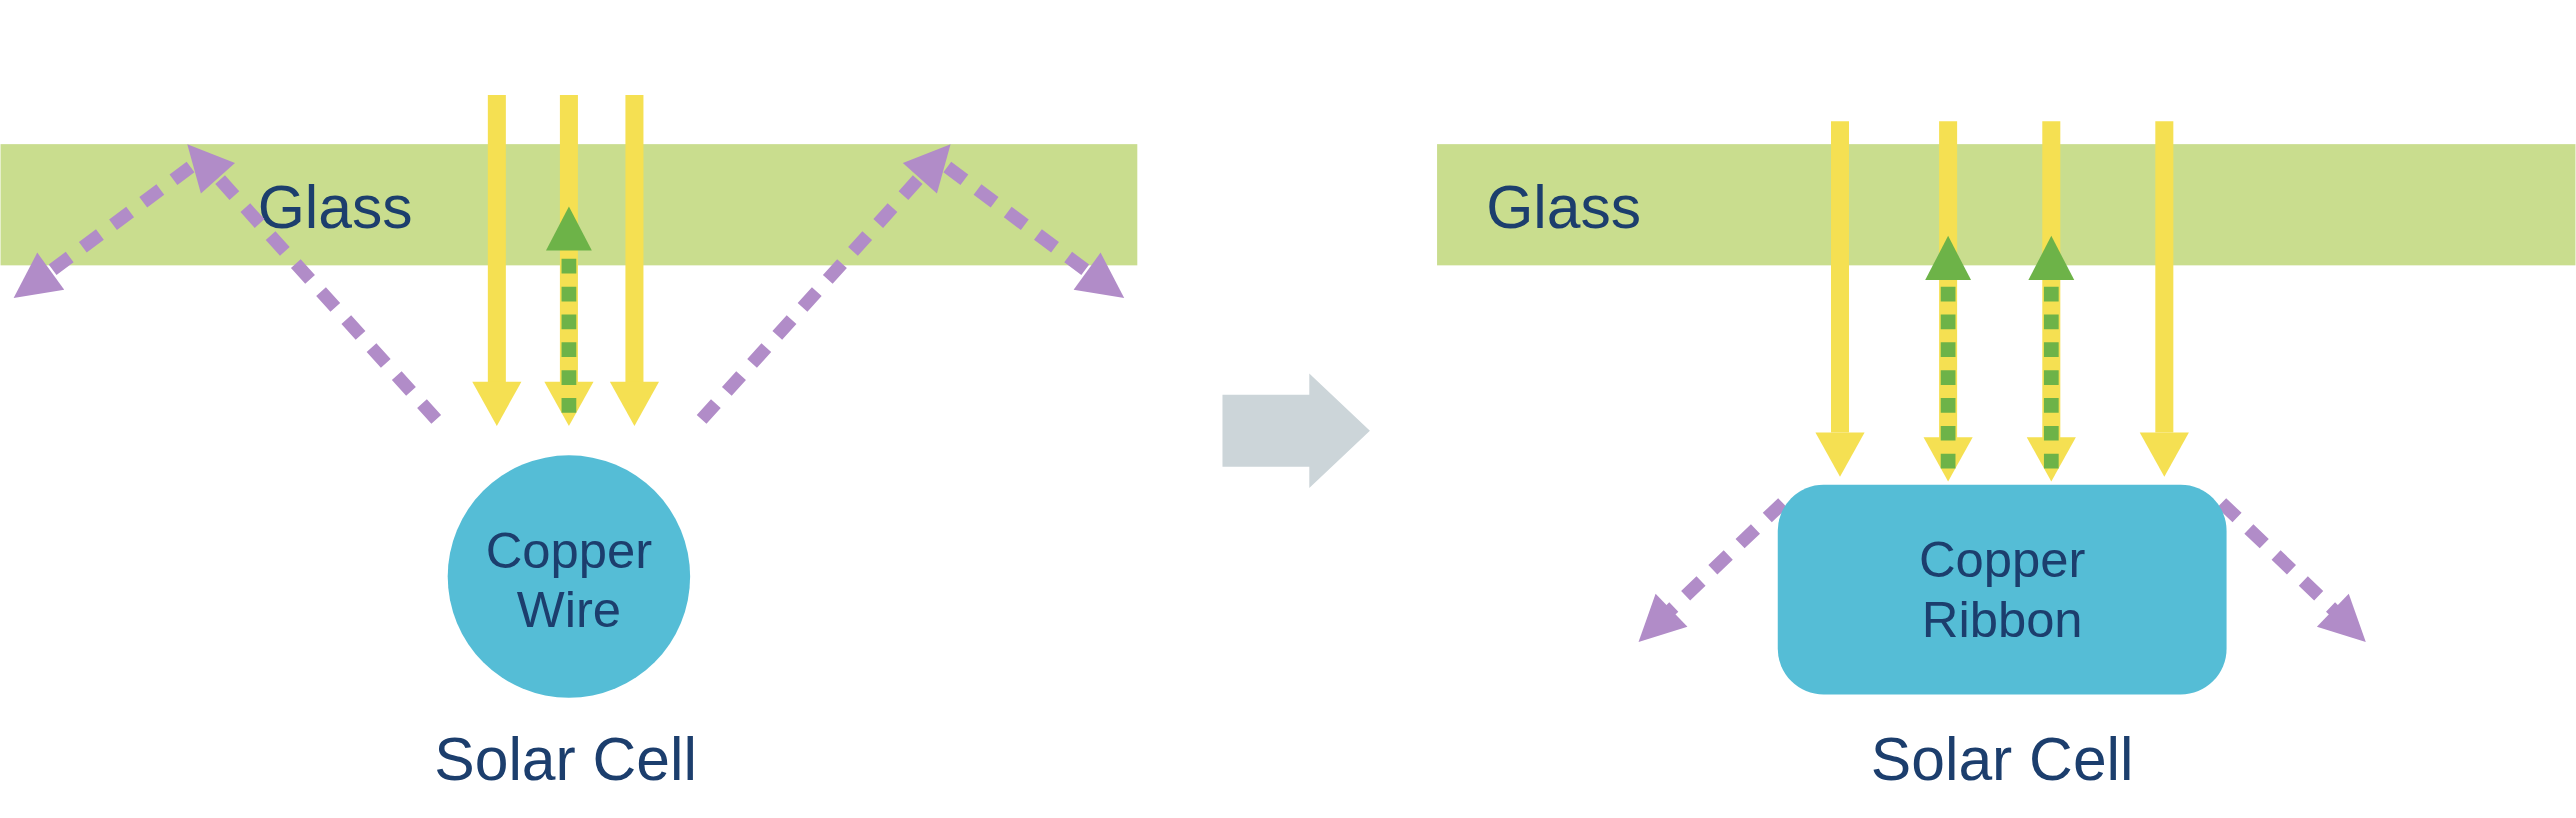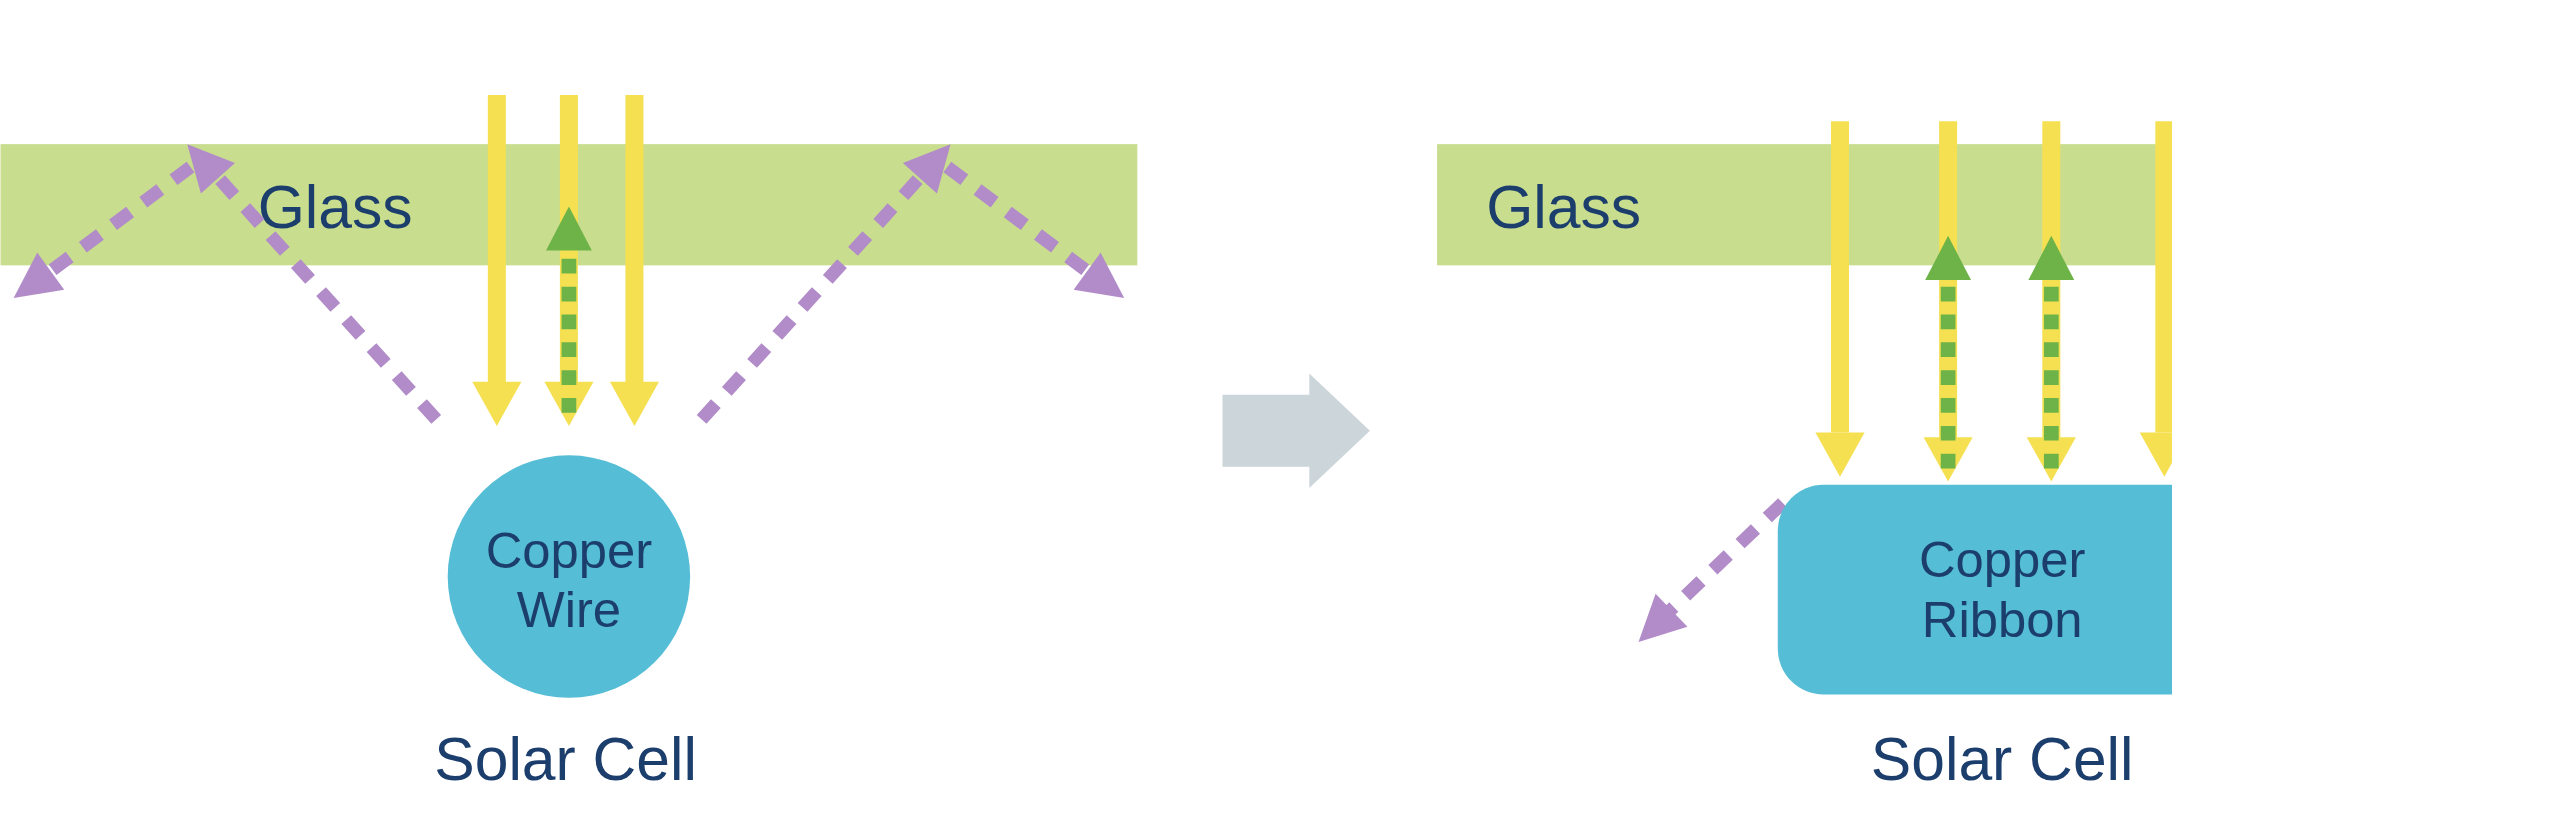--- a/index.html
+++ b/index.html
@@ -1,21 +1,21 @@
 <!DOCTYPE html>
 <html style="font-size:10.3px"><head>
 <meta charset="utf-8">
 <style>
   html, body {
     margin: 0;
     padding: 0;
     background: #ffffff;
   }
   .stage {
-    width: 2172px;
+    width: 2576px;
     height: 819px;
     overflow: hidden;
     background: #ffffff;
   }
   svg text {
     font-family: "Liberation Sans", "DejaVu Sans", sans-serif;
   }
   .glass-label   { font-size: 37px; }
   .comp-label    { font-size: 31px; }
   .caption-label { font-size: 37px; }

